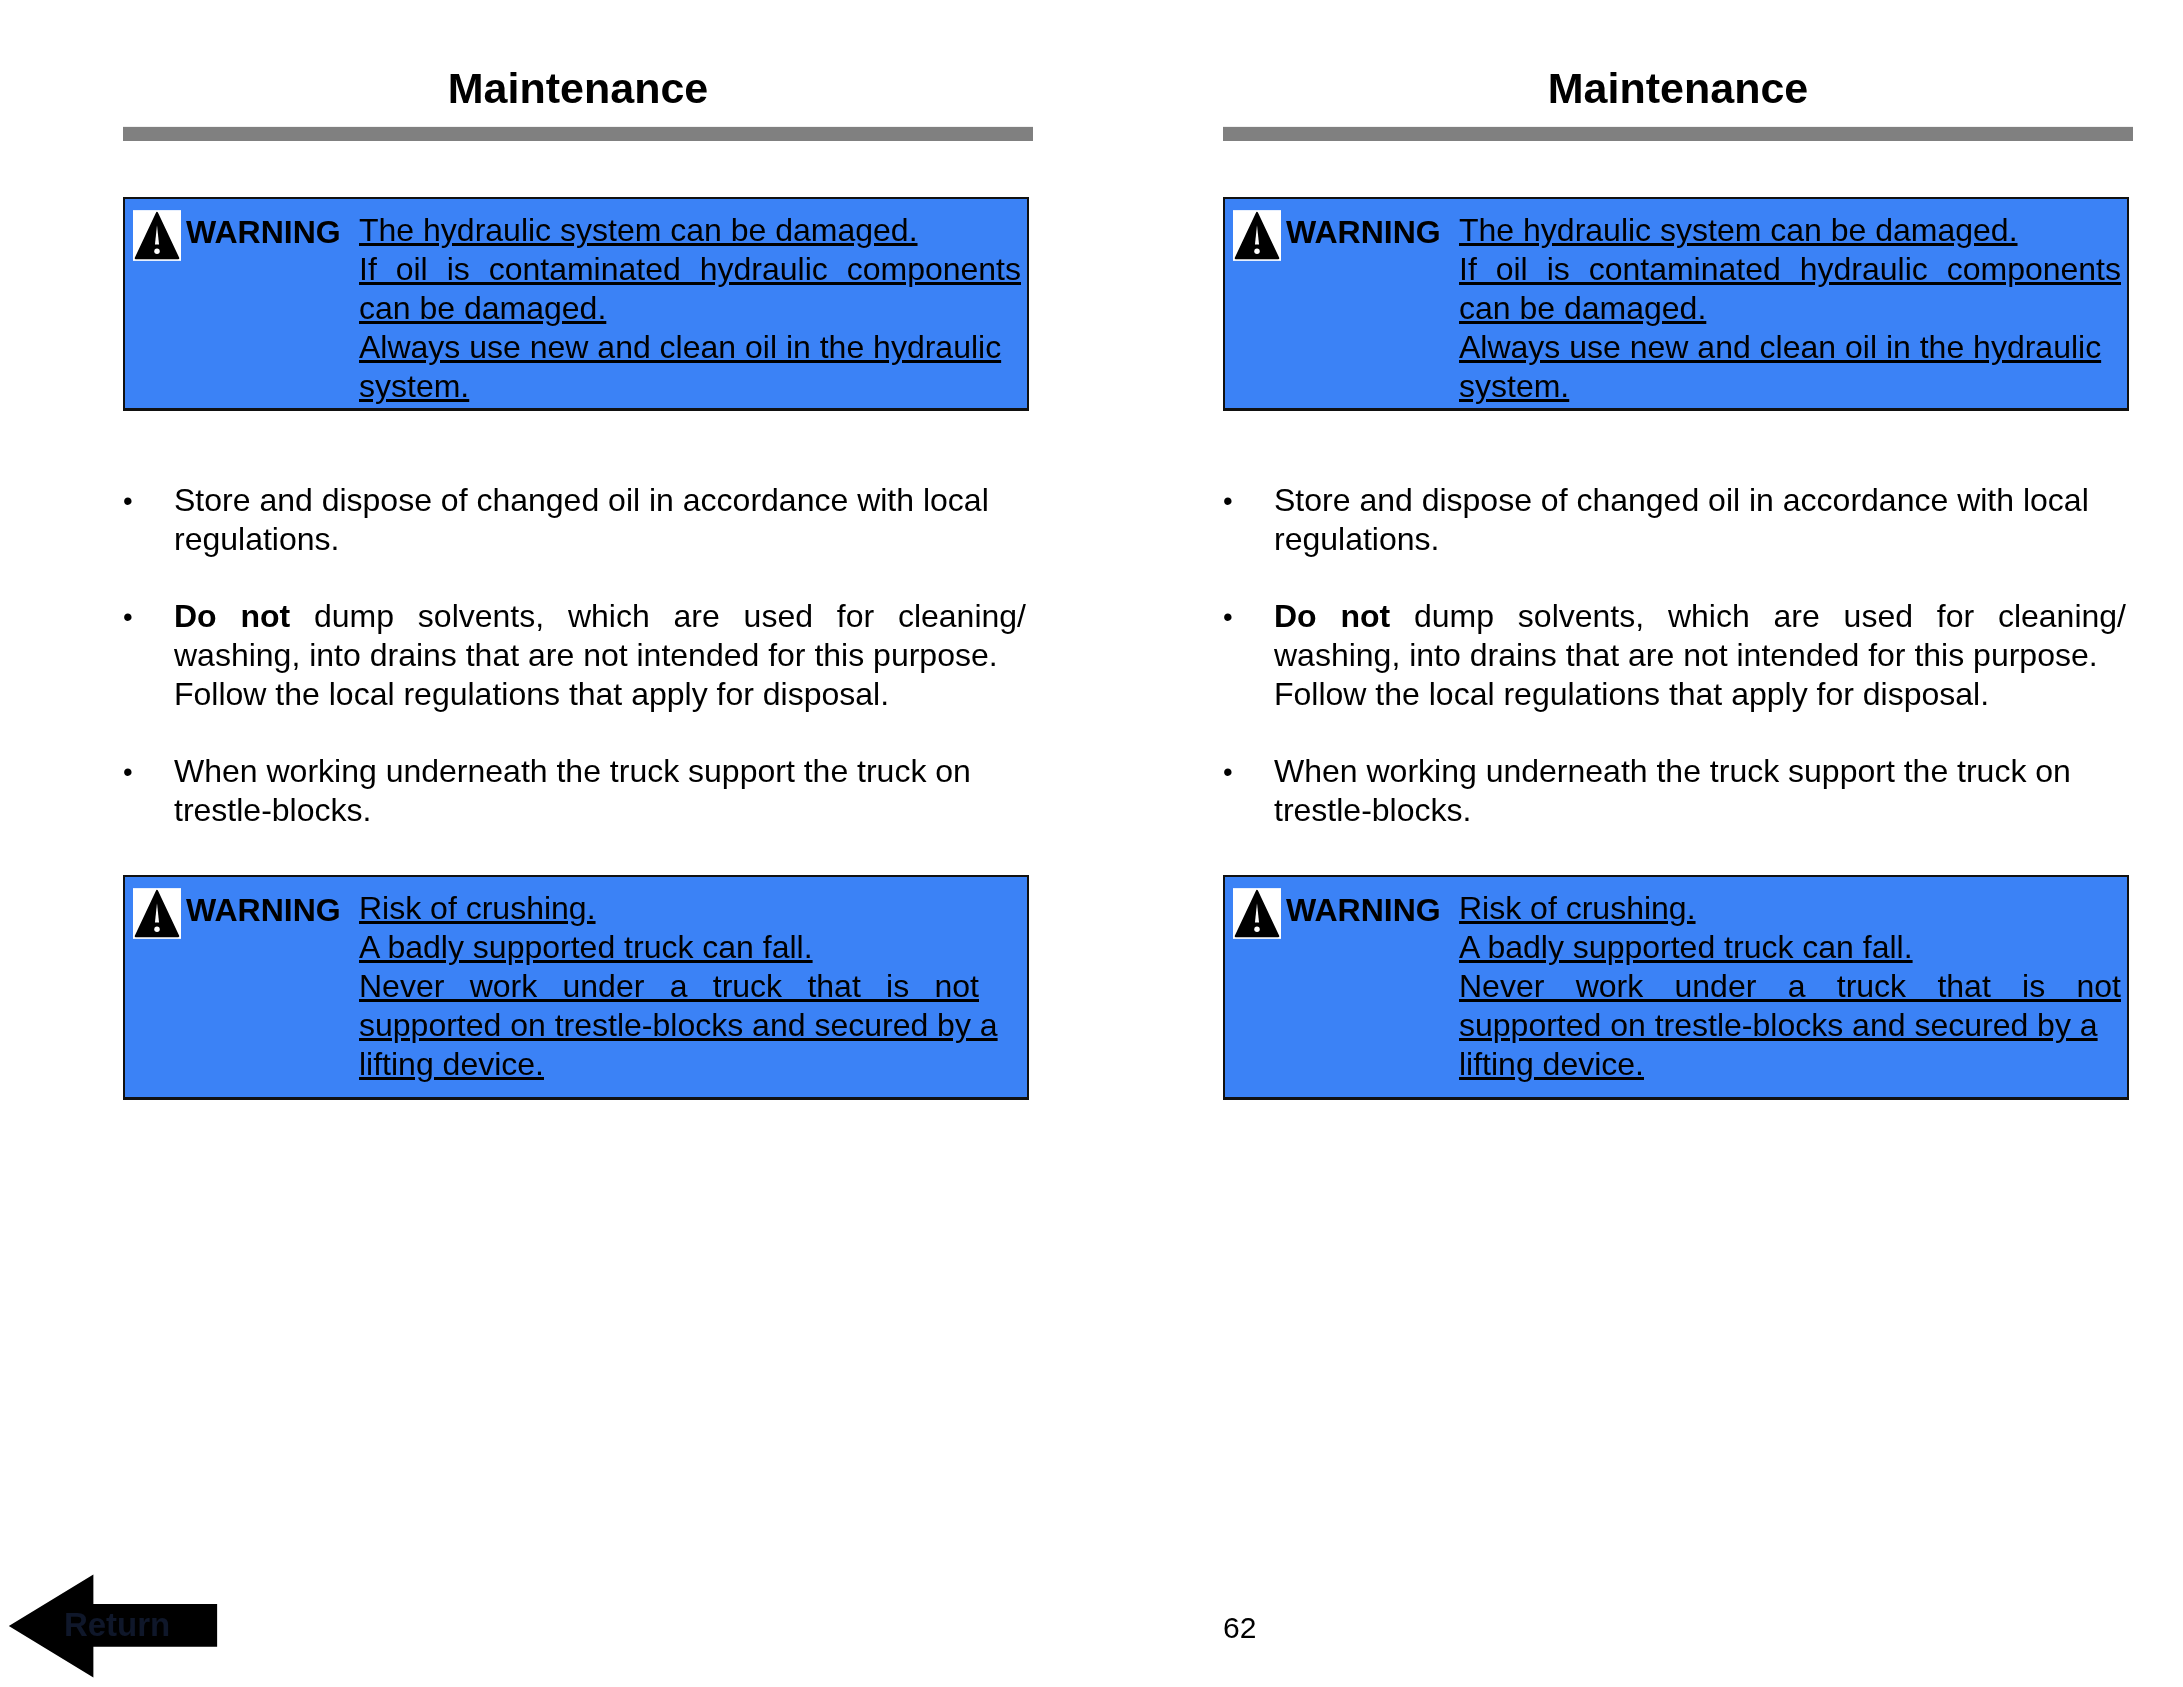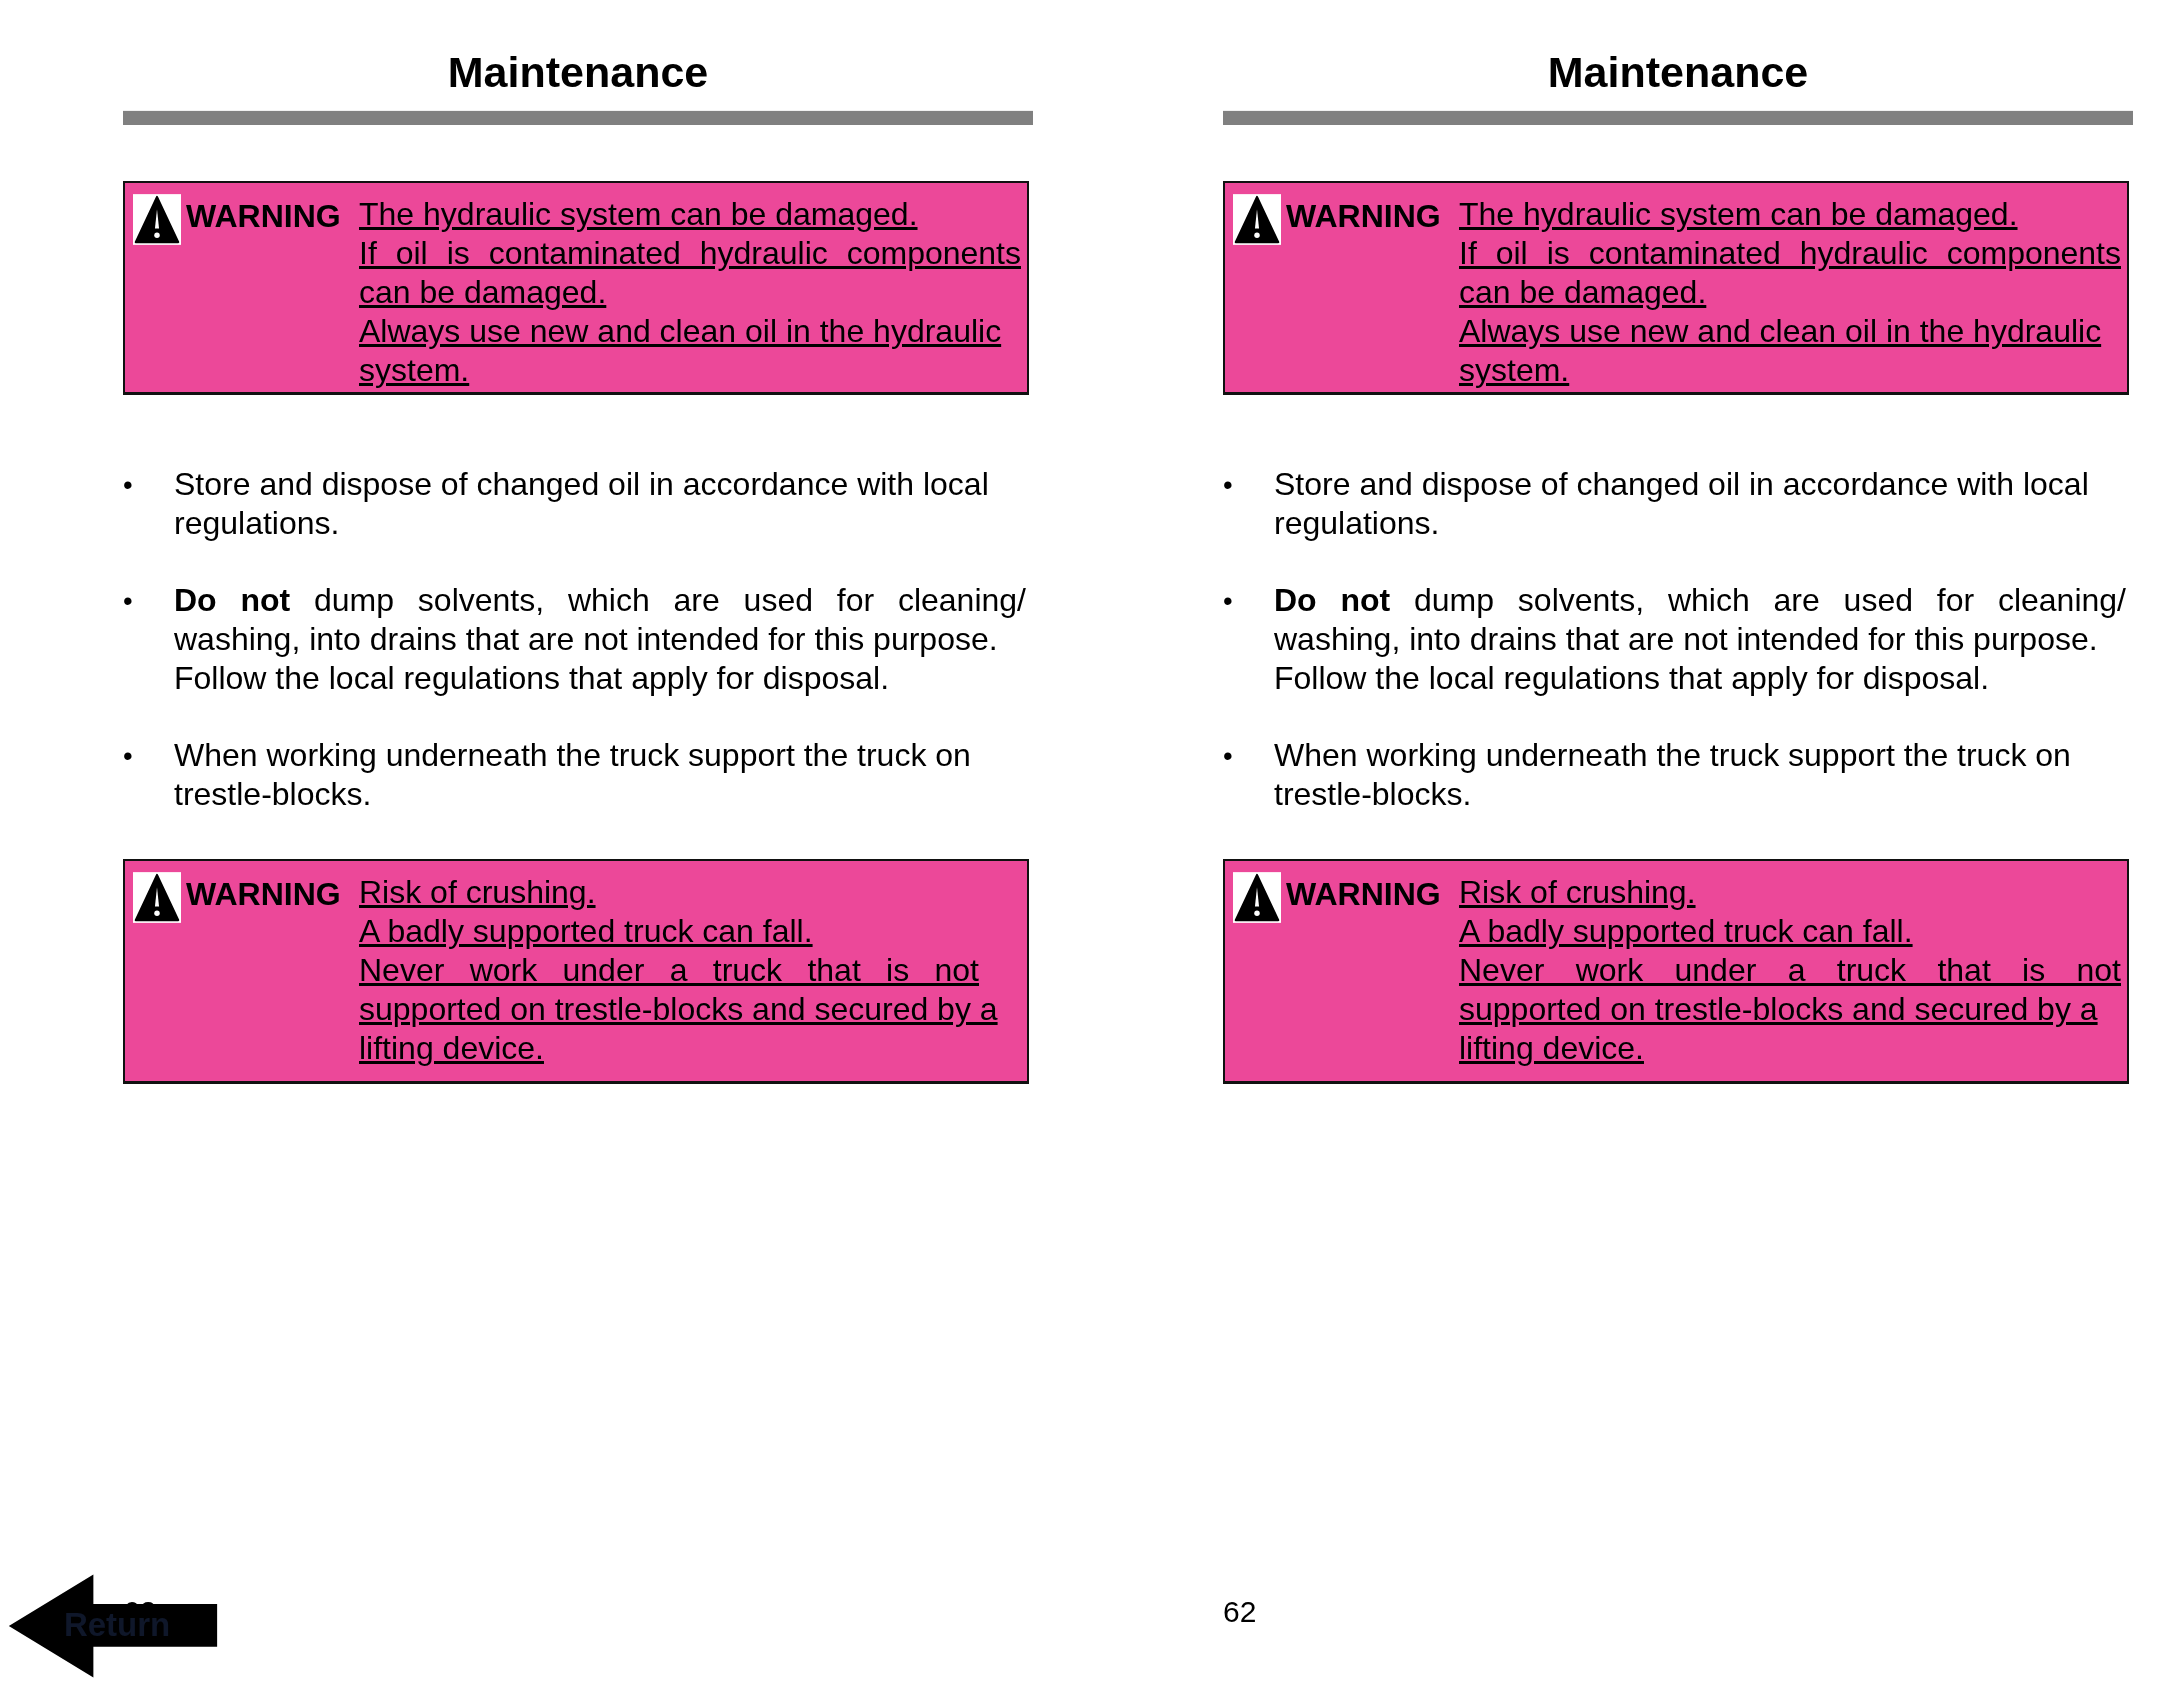--- a/index.html
+++ b/index.html
@@ -1,35 +1,35 @@
 <!DOCTYPE html>
 <html style="font-size:11px"><head>
 <meta charset="utf-8">
 <style>
   html, body { margin: 0; padding: 0; background: #ffffff; }
   body {
     width: 2183px; height: 1687px; position: relative; overflow: hidden;
     font-family: "Liberation Sans", sans-serif; color: #000;
   }
-  .page { position: absolute; top: 0; width: 910px; height: 1417px; }
+  .page { position: absolute; top: 16px; width: 910px; height: 1417px; }
   .page.left { left: 123px; }
   .page.right { left: 1223px; }
 
   .title {
     position: absolute; top: 45px; left: 0; width: 910px; text-align: center;
     font-weight: bold; font-size: 43px; line-height: 55px; letter-spacing: 0;
   }
   .divider {
     position: absolute; top: 110px; left: 0; width: 910px; height: 13.8px;
     background: #808080; border-top: 1.4px solid #f0f0f0;
   }
 
   .warning {
     position: absolute; left: 0; width: 906px;
-    background: #ec4899; border: 2.1px solid #111; box-sizing: border-box;
+    background: #3b82f6; border: 2.1px solid #111; box-sizing: border-box;
     border-bottom-width: 3.4px;
   }
   .warning.w1 { top: 181px; height: 214px; }
   .warning.w2 { top: 859px; height: 225px; }
 
   .warn-icon { position: absolute; left: 8.3px; top: 11px; width: 48px; height: 51px; }
   .warn-label {
     position: absolute; left: 61px; top: 13.8px;
     font-weight: bold; font-size: 32px; line-height: 39px;
   }

